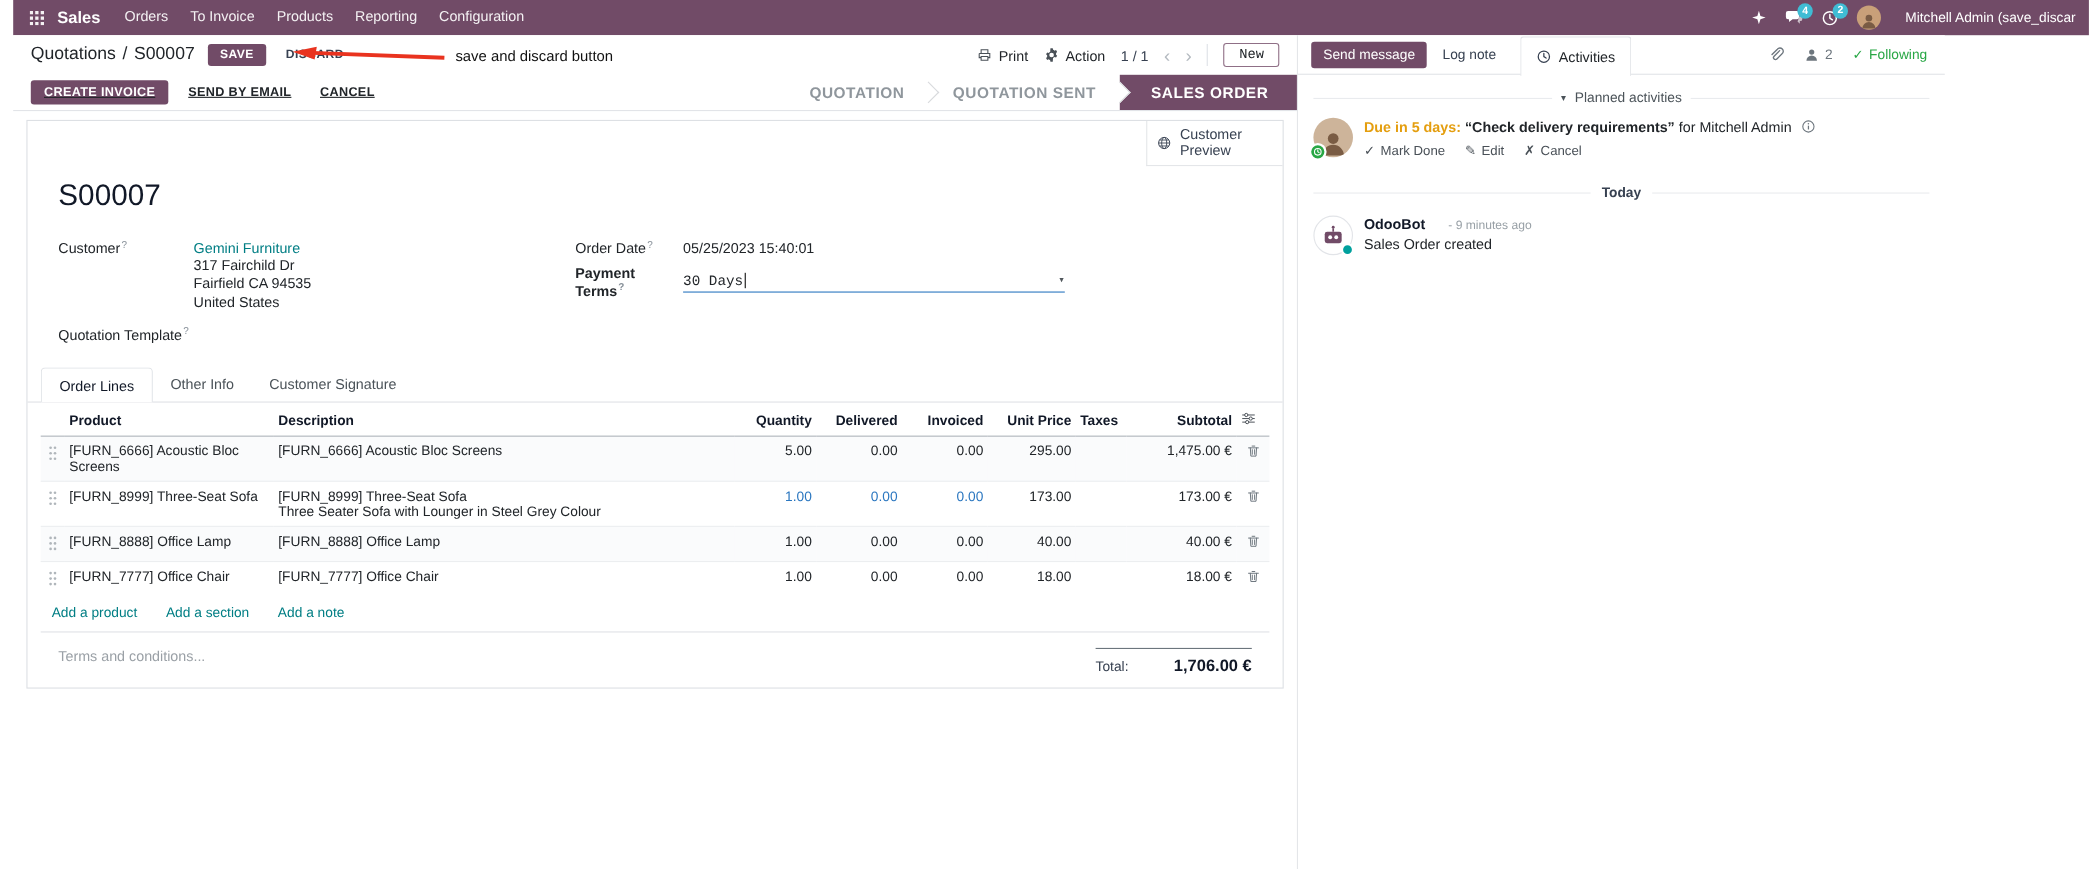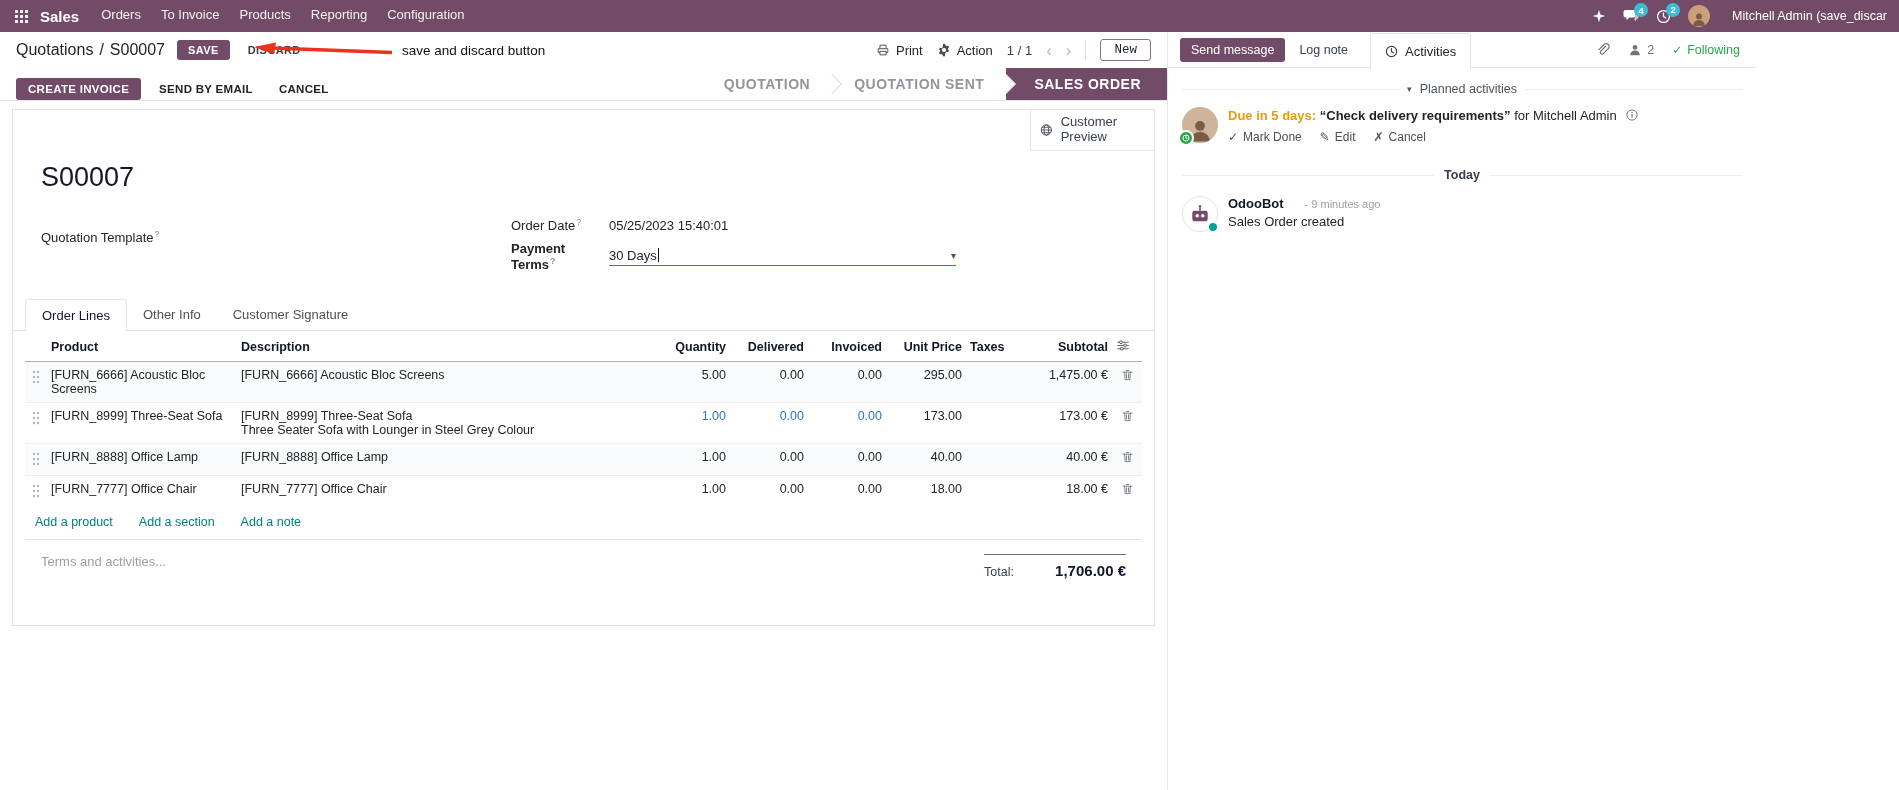--- a/index.html
+++ b/index.html
@@ -1,21 +1,21 @@
 <!DOCTYPE html>
 <html style="--primary: #714B67; --link: #017e84; --modified: #2b77c0; --warning: #e49e0f; --badge: #3fbcd4; --success: #28a745; --annotation: #e9331f;"><head>
 <meta charset="utf-8">
 <style>
   :root{
     --primary:#714B67; --link:#017e84; --modified:#2b77c0; --warning:#e49e0f;
     --badge:#3fbcd4; --annotation:#e9331f; --success:#28a745;
   }
   *{box-sizing:border-box; margin:0; padding:0;}
   body{font-family:"Liberation Sans","DejaVu Sans",sans-serif; background:#fff;}
-  .screen{width:1899px; height:790px; position:relative; overflow:hidden; background:#fff; color:#212529;}
+  .screen{width:1899px; height:790px; position:relative; overflow:hidden; background:#fff; color:#212529;padding-left:12px;}
 
   
   .navbar{height:32px; background:var(--primary); display:flex; align-items:center; color:#fff; padding:0 12px 0 8px; font-size:13px; white-space:nowrap;}
   .apps-btn{width:26px; height:32px; display:flex; align-items:center; justify-content:center; cursor:pointer;}
   .brand{font-weight:700; font-size:15px; padding:0 12px 0 6px; cursor:pointer;}
   .nav-item{padding:0 10px; height:35px; line-height:32px; color:rgba(255,255,255,.92); cursor:pointer;}
   .nav-right{margin-left:auto; display:flex; align-items:center; gap:17px;}
   .icon-wrap{position:relative; display:flex; cursor:pointer;}
   .nav-badge{position:absolute; top:-6px; right:-9px; background:var(--badge); color:#fff; font-size:9.5px; min-width:14px; height:14px; border-radius:8px; display:flex; align-items:center; justify-content:center; padding:0 3px; font-weight:700;}
   .user{display:flex; align-items:center; gap:22px; cursor:pointer;}
@@ -38,21 +38,21 @@
   .annotation-text{font-size:13.5px; color:#111;}
   .cr-right{display:flex; align-items:center; gap:14px; font-size:13px; color:#212529;}
   .cr-btn{display:flex; align-items:center; gap:6px; cursor:pointer;}
   .pager{color:#374151;}
   .pg-chev{font-size:17px; color:#b4bac0; cursor:pointer; line-height:1;}
   .v-div{width:1px; height:20px; background:#dee2e6;}
   .btn-new{background:#fff; border:1px solid #8f6f86; color:#212529; font-size:12.5px; padding:3px 13px; border-radius:3px; cursor:pointer; font-family:Liberation Mono, monospace;}
 
   
   .status-row{height:33px; display:flex; align-items:stretch; justify-content:space-between; border-bottom:1px solid #e2e4e8; padding-left:16px;}
-  .sr-left{display:flex; align-items:flex-end; gap:10px;}
+  .sr-left{display:flex; align-items:center; gap:10px;text-decoration:underline;}
   .btn-primary-sm{background:var(--primary); color:#fff; border:none; font-size:11.5px; font-weight:600; letter-spacing:.3px; padding:5px 12px; border-radius:3px; cursor:pointer; font-family:inherit;}
   .btn-flat-sm{background:none; border:none; color:#212529; font-size:11.5px; font-weight:600; letter-spacing:.3px; padding:5px 8px; cursor:pointer; font-family:inherit;}
   .steps{display:flex; align-items:stretch;}
   .step{position:relative; display:flex; align-items:center; padding:0 22px; font-size:14px; font-weight:600; letter-spacing:.5px; color:#8f969c; cursor:pointer;}
   .step:not(:last-child)::after{content:""; position:absolute; right:-7px; top:50%; width:13px; height:13px; border-top:1px solid #d8dadd; border-right:1px solid #d8dadd; transform:translateY(-50%) rotate(45deg); background:#fff; z-index:2;}
   .step.active{background:var(--primary); color:#fff; padding:0 26px 0 28px;}
 
   
   .sheet{margin:8px 12px 0; border:1px solid #dde0e4; height:517px; position:relative; background:#fff;}
   .preview-box{position:absolute; top:0; right:0; width:124px; border-left:1px solid #e4e6e9; border-bottom:1px solid #e4e6e9; display:flex; align-items:center; gap:8px; padding:5px 9px; cursor:pointer; color:#374151; font-size:13px; line-height:1.15;}
@@ -63,21 +63,21 @@
   .frow{display:flex; align-items:baseline; margin-bottom:4px;}
   .flabel{width:123px; flex:none; font-size:13px; color:#212529;}
   .col-right .flabel{width:98px;}
   .col-right .frow{margin-bottom:8px; align-items:center;}
   sup.help{color:#879099; font-size:9px; margin-left:1px;}
   .fvalue{font-size:13px; color:#212529;}
   .link{color:var(--link); cursor:pointer;}
   .addr div{line-height:1.3;}
   .qt-row{margin-top:12px;}
   .bold-label{font-weight:700;}
-  .pt-field{flex:1; display:flex; align-items:center; border-bottom:1px solid var(--modified); padding-bottom:2px; cursor:text;}
+  .pt-field{flex:1; display:flex; align-items:center; border-bottom:1px solid var(--modified); padding-bottom:2px; cursor:text;font-family:Liberation Mono, monospace;}
   .cursor-bar{width:1px; height:14px; background:#111; margin-left:1px;}
   .pt-spacer{flex:1;}
   .dd-caret{font-size:10px; color:#51575c;}
 
   
   .tabs{display:flex; margin-top:18px; padding-left:12px; border-bottom:1px solid #dfe2e6;}
   .tab{padding:8px 16px 7px; font-size:13px; color:#4b5359; cursor:pointer;}
   .tab.active{background:#fff; border:1px solid #dfe2e6; border-bottom:1px solid #fff; margin-bottom:-1px; border-radius:4px 4px 0 0; color:#111827;}
 
   
@@ -264,20 +264,31 @@
             <ellipse cx="8" cy="8" rx="2.9" ry="6.4" fill="none" stroke="#374151" stroke-width="1"></ellipse>
             <path d="M1.8 8h12.4M2.7 4.6h10.6M2.7 11.4h10.6" fill="none" stroke="#374151" stroke-width="1"></path>
           </svg>
           <span>Customer Preview</span>
         </div>
 
         <div class="sheet-title">S00007</div>
 
         <div class="fields">
           <div class="col-left">
+            <div class="frow">
+              <span class="flabel"><span>Customer</span><sup class="help">?</sup></span>
+              <span class="fvalue">
+                <span class="link">Gemini Furniture</span>
+                <span class="addr">
+                  <div>317 Fairchild Dr</div>
+                  <div>Fairfield CA 94535</div>
+                  <div>United States</div>
+                </span>
+              </span>
+            </div>
             <div class="frow qt-row">
               <span class="flabel"><span>Quotation Template</span><sup class="help">?</sup></span>
               <span class="fvalue"></span>
             </div>
           </div>
 
           <div class="col-right">
             <div class="frow">
               <span class="flabel"><span>Order Date</span><sup class="help">?</sup></span>
               <span class="fvalue">05/25/2023 15:40:01</span>
@@ -432,21 +443,21 @@
           </tbody>
         </table>
 
         <div class="add-links">
           <span>Add a product</span>
           <span>Add a section</span>
           <span>Add a note</span>
         </div>
 
         <div class="bottom-section">
-          <span class="terms">Terms and activities...</span>
+          <span class="terms">Terms and conditions...</span>
           <div class="totals">
             <span class="total-label">Total:</span>
             <span class="total-value">1,706.00 €</span>
           </div>
         </div>
       </div>
     </div>
 
     <div class="chatter">
       <div class="ch-topbar">

